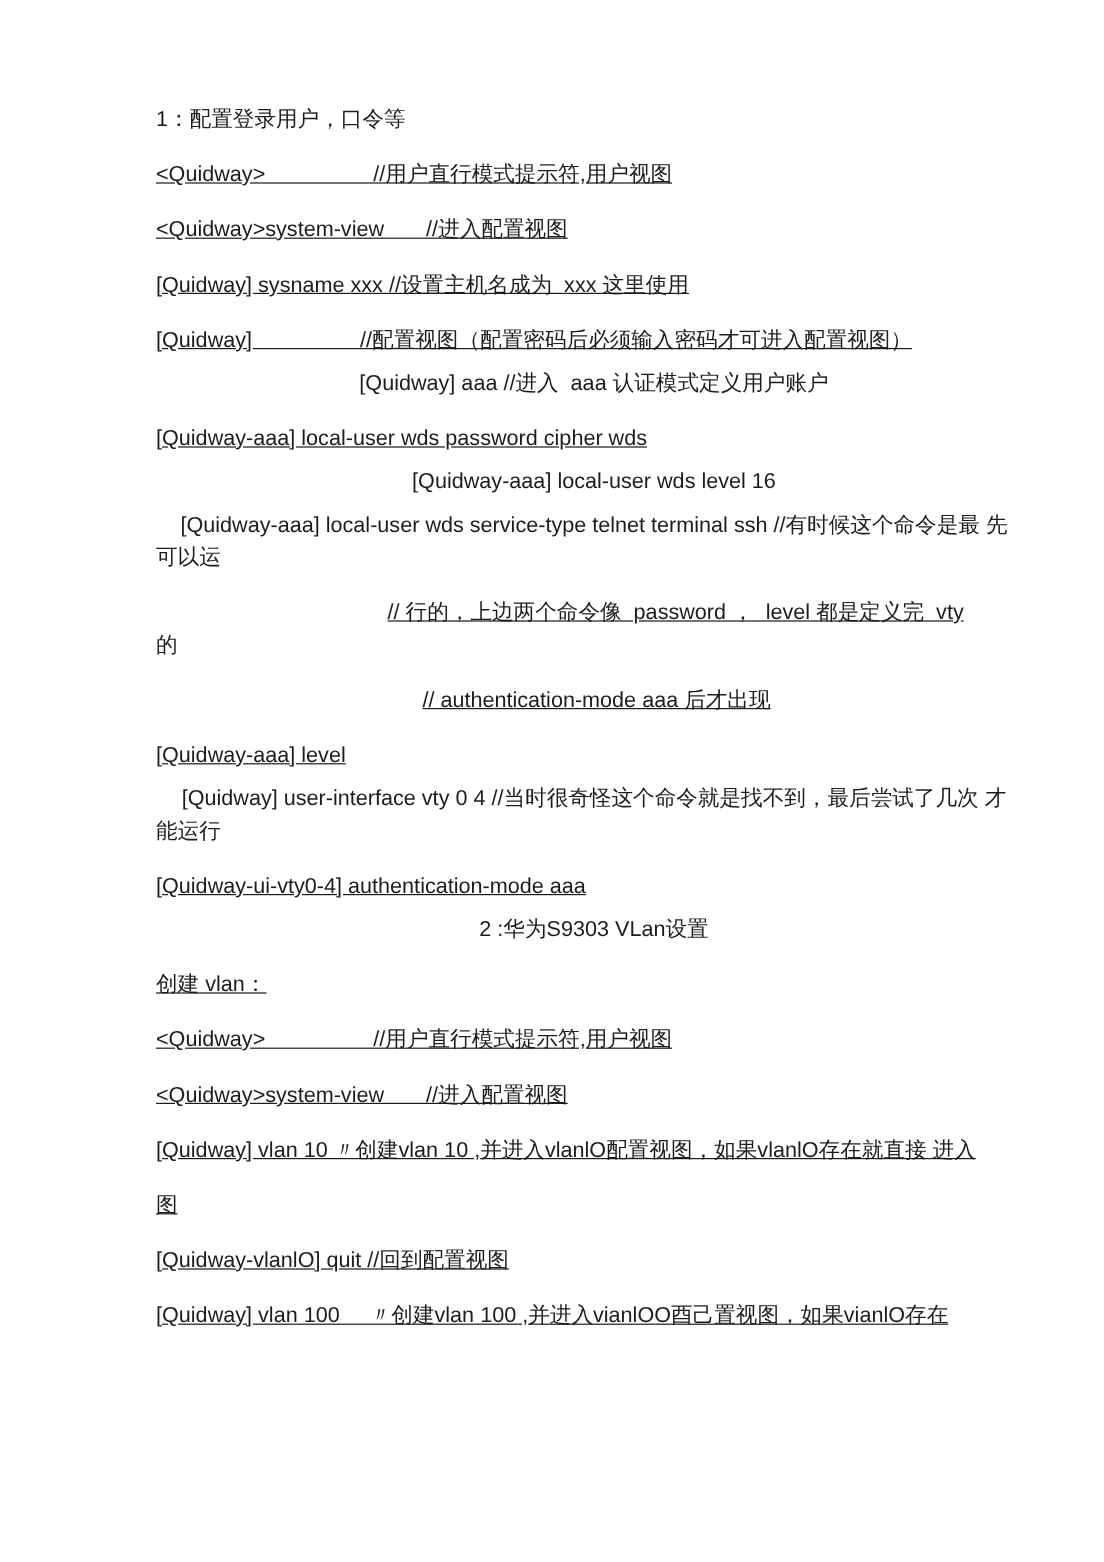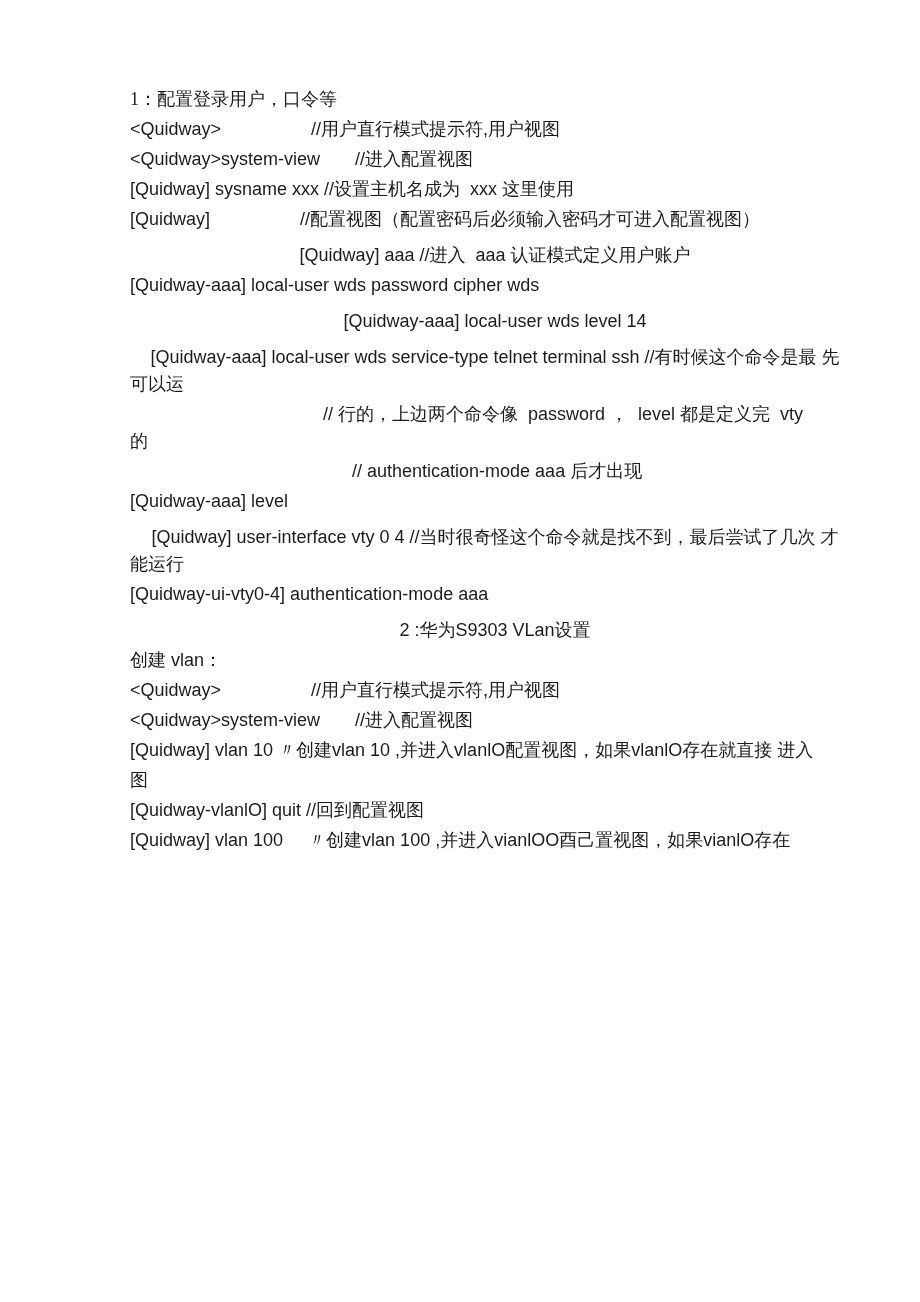--- a/index.html
+++ b/index.html
@@ -21,42 +21,42 @@
     overflow: hidden;
   }
   .doc-line {
     font-family: "Liberation Sans", "DejaVu Sans", sans-serif;
     font-size: 18px;
     line-height: 22px;
     color: #1c1c1c;
     white-space: pre;
   }
   
-  .sp-first { margin-top: 0; font-family: Liberation Serif, serif; }
-  .sp-para  { margin-top: 8px; }  
+  .sp-first { margin-top: 0; }
+  .sp-para  { margin-top: 24px; text-decoration: underline; }  
   .sp-close { margin-top: 14px; text-align: center; }  
   .sp-wrap  { margin-top: 5px; }   
   
   .ind-0 { padding-left: 0; }
   .ind-1 { padding-left: 193px; }
   .ind-2 { padding-left: 222px; }
 </style>
 </head>
 <body>
 
 <div class="page">
   <div id="doc">
       <div class="doc-line sp-first ind-0">1：配置登录用户，口令等</div>
       <div class="doc-line sp-para ind-0">&lt;Quidway&gt;                  //用户直行模式提示符,用户视图</div>
       <div class="doc-line sp-para ind-0">&lt;Quidway&gt;system-view       //进入配置视图</div>
       <div class="doc-line sp-para ind-0">[Quidway] sysname xxx //设置主机名成为  xxx 这里使用</div>
       <div class="doc-line sp-para ind-0">[Quidway]                  //配置视图（配置密码后必须输入密码才可进入配置视图）</div>
       <div class="doc-line sp-close ind-0">[Quidway] aaa //进入  aaa 认证模式定义用户账户</div>
       <div class="doc-line sp-para ind-0">[Quidway-aaa] local-user wds password cipher wds</div>
-      <div class="doc-line sp-close ind-0">[Quidway-aaa] local-user wds level 14</div>
+      <div class="doc-line sp-close ind-0">[Quidway-aaa] local-user wds level 16</div>
       <div class="doc-line sp-close ind-0">[Quidway-aaa] local-user wds service-type telnet terminal ssh //有时候这个命令是最 先</div>
       <div class="doc-line sp-wrap ind-0">可以运</div>
       <div class="doc-line sp-para ind-1">// 行的，上边两个命令像  password ，  level 都是定义完  vty</div>
       <div class="doc-line sp-wrap ind-0">的</div>
       <div class="doc-line sp-para ind-2">// authentication-mode aaa 后才出现</div>
       <div class="doc-line sp-para ind-0">[Quidway-aaa] level</div>
       <div class="doc-line sp-close ind-0">[Quidway] user-interface vty 0 4 //当时很奇怪这个命令就是找不到，最后尝试了几次 才</div>
       <div class="doc-line sp-wrap ind-0">能运行</div>
       <div class="doc-line sp-para ind-0">[Quidway-ui-vty0-4] authentication-mode aaa</div>
       <div class="doc-line sp-close ind-0">2 :华为S9303 VLan设置</div>

